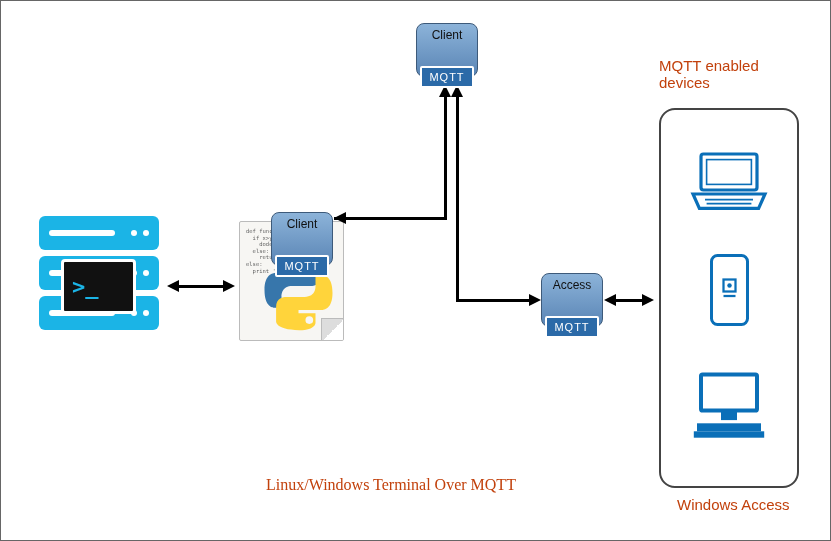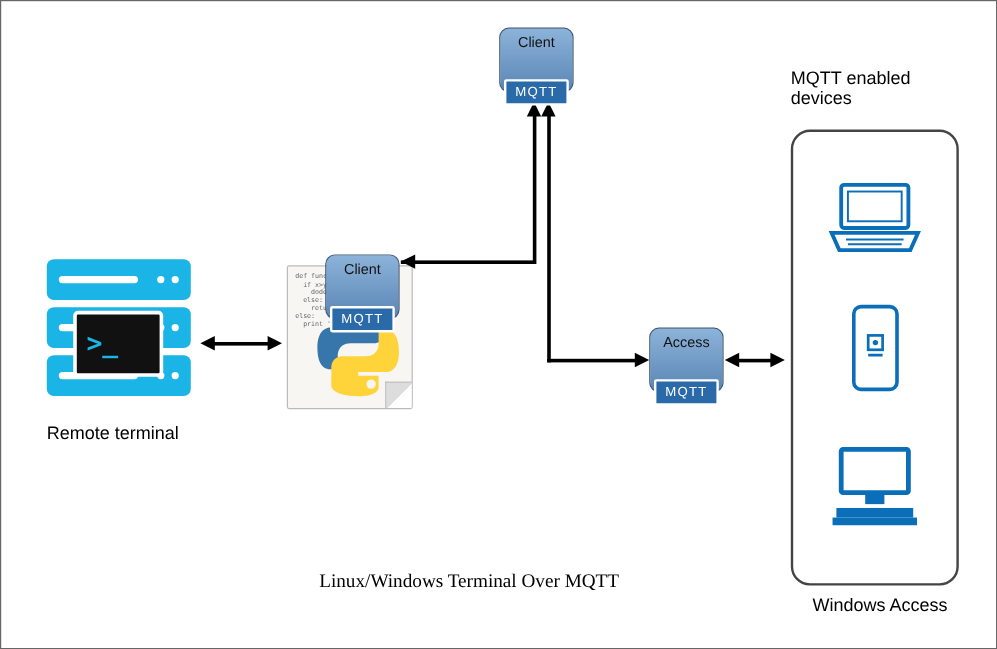--- a/index.html
+++ b/index.html
@@ -56,21 +56,21 @@
   }
   .server-term span {
     color: #1BB4E6;
     font-weight: bold;
     font-size: 22px;
     font-family: monospace;
   }
   .label {
     position: absolute;
     font-size: 15px;
-    color: #000000;
+    color: #c2410c;
     white-space: nowrap;
   }
   .python-file {
     position: absolute;
     left: 238px;
     top: 220px;
     width: 105px;
     height: 120px;
     background: #f7f6f3;
     border: 1px solid #bbb;
@@ -177,21 +177,20 @@
       </div>
     <div class="server-unit">
         <div class="line"></div>
         <div class="led"></div>
         <div class="led"></div>
       </div>
   </div>
   <div class="server-term">
     <span>&gt;_</span>
   </div>
-  <div class="label" style="left:38px; top:352px;">Remote terminal</div>
 
   <div class="python-file">
       <pre style="margin:0">def func1(a,b):
   if x&gt;y:
     dodecahedron
   else:
     return 'Hi all'
 else:
   print '{}'
 </pre>

